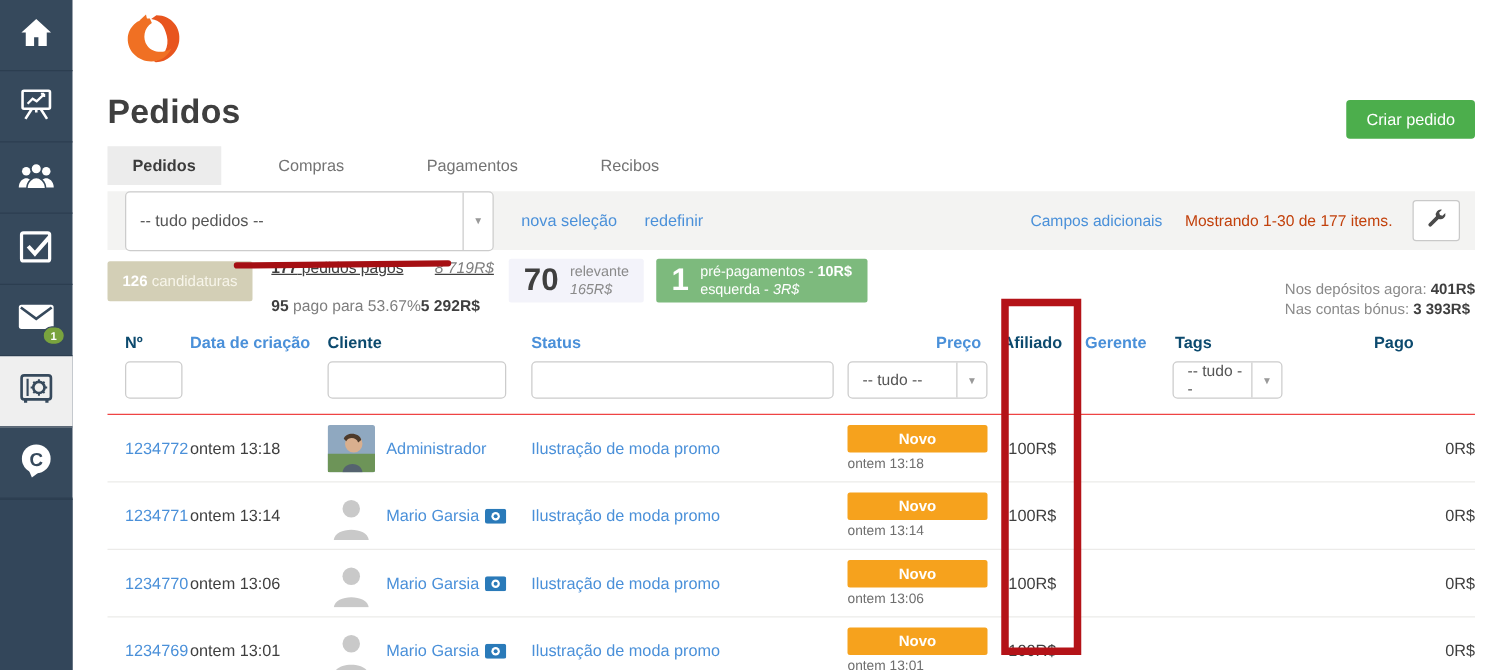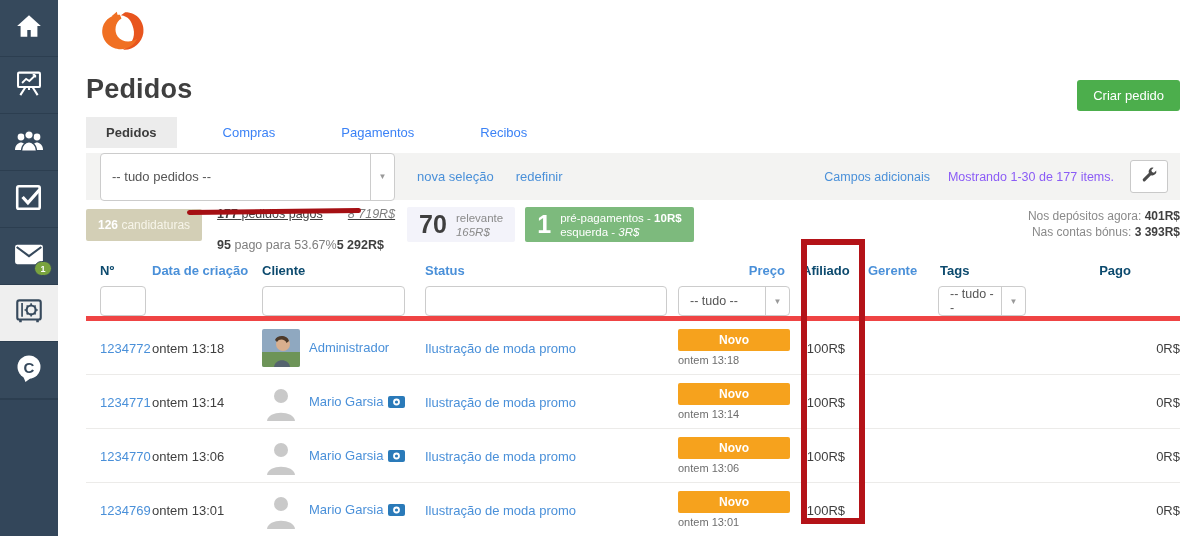--- a/index.html
+++ b/index.html
@@ -15,65 +15,65 @@
   .badge-red { margin-top:6px; min-width:22px; height:18px; padding:0 5px; border-radius:10px; background:#d43f3a; color:#fff; font-size:10px; font-weight:bold; display:flex; align-items:center; justify-content:center; }
   .badge-green-mini { position:absolute; right:6px; bottom:8px; width:18px; height:15px; border-radius:8px; background:#79a33e; color:#fff; font-size:9px; font-weight:bold; display:flex; align-items:center; justify-content:center; border:1px solid #36495c; }
 
   
   .main { position:absolute; left:58px; top:0; right:0; height:536px; padding:0 19px 0 28px; }
   .logo { margin:8px 0 0 10px; width:52px; height:50px; cursor:pointer; }
   h1.page-title { margin-top:16px; font-size:27px; font-weight:bold; color:#3f3f3f; letter-spacing:0.2px; }
   .create-btn { position:absolute; top:80px; right:19px; background:#4cae4c; color:#fff; border:none; border-radius:3px; font-size:13px; font-family:"Liberation Sans",sans-serif; padding:8px 16px; cursor:pointer; }
 
   .tabs { display:flex; margin-top:12px; align-items:center; }
-  .tab { font-size:13px; padding:8px 20px; cursor:pointer; color:#3b82f6; }
+  .tab { font-size:13px; padding:8px 20px; cursor:pointer; color:#737373; }
   .tab.active { background:#ececec; color:#3c3c3c; font-weight:bold; }
   .tab + .tab { margin-left:26px; }
 
   .filter-band { margin-top:5px; background:#f3f3f2; height:47px; display:flex; align-items:center; padding:0 12px 0 14px; }
   .selectbox { position:relative; background:#fff; border:1px solid #ccc; border-radius:4px; height:48px; display:flex; align-items:center; padding:0 34px 0 11px; color:#555; font-size:13px; cursor:pointer; }
   .selectbox .arrow-seg { position:absolute; right:0; top:0; bottom:0; width:24px; border-left:1px solid #ccc; display:flex; align-items:center; justify-content:center; color:#999; font-size:8px; }
   .sel-main { width:295px; }
   .band-link { color:#4a90d9; font-size:13px; margin-left:22px; cursor:pointer; text-decoration:none; }
   .band-right { margin-left:auto; display:flex; align-items:center; }
   .band-right .addl { color:#4a90d9; font-size:12.5px; cursor:pointer; }
-  .band-right .showing { color:#8b5cf6; font-size:12.5px; margin-left:18px; }
+  .band-right .showing { color:#c2410c; font-size:12.5px; margin-left:18px; }
   .wrench-btn { margin-left:16px; width:38px; height:33px; background:#fff; border:1px solid #c9c9c9; border-radius:3px; display:flex; align-items:center; justify-content:center; cursor:pointer; }
 
   
   .stats-row { margin-top:7px; display:flex; align-items:flex-start; }
   .stat-beige { background:#d3cfb6; border-radius:2px; padding:9px 12px; font-size:12px; color:#f7f5ea; margin-top:2px; }
   .stat-beige b { color:#fff; }
   .stat-paid { margin-left:15px; width:178px; font-size:12.5px; color:#3f3f3f; }
   .stat-paid .l1 { display:flex; justify-content:space-between; text-decoration:underline; }
   .stat-paid .l1 .amt { font-style:italic; color:#7e7e7e; }
   .stat-paid .l2 { display:flex; justify-content:flex-start; margin-top:17px; color:#7e7e7e; }
   .stat-paid b { color:#3f3f3f; }
   .stat-relevant { margin-left:12px; background:#f3f3fa; border-radius:2px; padding:3px 12px 3px 12px; display:flex; align-items:center; }
   .stat-relevant .big { font-size:25px; font-weight:bold; color:#3f3f3f; margin-right:9px; }
   .stat-relevant .col { font-size:11.5px; color:#8a8a8a; line-height:14px; }
   .stat-relevant .col .it { font-style:italic; }
   .stat-green { margin-left:10px; background:#7dba7d; border-radius:2px; padding:3px 12px; display:flex; align-items:center; color:#fff; }
   .stat-green .big { font-size:25px; font-weight:bold; margin-right:9px; }
   .stat-green .col { font-size:11.5px; line-height:14px; }
   .stat-green .col .it { font-style:italic; }
-  .accounts { margin-left:auto; text-align:right; font-size:12px; color:#8a8a8a; line-height:16px; margin-top:1px; }
+  .accounts { margin-left:auto; font-size:12px; color:#8a8a8a; line-height:16px; margin-top:16px; }
   .accounts b { color:#3f3f3f; }
 
   
   .grid-cols { display:grid; grid-template-columns:62px 104px 158px 253px 130px 60px 70px 108px 100px 1fr; }
   .table { margin-top:6px; }
   .thead { padding:5px 0 8px; }
   .thead .hc { font-size:13px; font-weight:bold; color:#0c4a6e; }
   .thead .hc.link { color:#4a90d9; cursor:pointer; }
   .c1 { padding-left:14px; } .c2 { padding-left:4px; } .c3 { padding-left:10px; }
   .c4 { padding-left:15px; } .c5 { padding-left:15px; }
   .c6 { text-align:right; padding-right:8px; } .c7 { padding-left:9px; }
   .c8 { padding-left:15px; } .c9 { padding-left:17px; } .c10 { text-align:right; }
-  .tfilter { border-bottom:5px solid #ef4444; align-items:start; }
+  .tfilter { padding-bottom:12px; border-bottom:1px solid #ef4444; align-items:start; }
   .tfilter input { height:30px; border:1px solid #ccc; border-radius:4px; background:#fff; padding:0 7px; font-size:13px; font-family:"Liberation Sans",sans-serif; }
   .in-num { width:46px; } .in-client { width:143px; } .in-details { width:242px; }
   .sel-small { height:30px; font-size:12.5px; padding-right:30px; }
   .sel-status { width:112px; } .sel-manager { width:88px; }
   .trow { height:54px; align-items:center; border-bottom:1px solid #ecebe9; }
   .cell-link { color:#4a90d9; font-size:13px; text-decoration:none; cursor:pointer; }
   .cell-text { color:#3f3f3f; font-size:13px; }
   .client-cell { display:flex; align-items:center; }
   .avatar { width:38px; height:38px; border-radius:2px; overflow:hidden; flex:0 0 38px; }
   .client-name { margin-left:9px; display:flex; align-items:center; }

